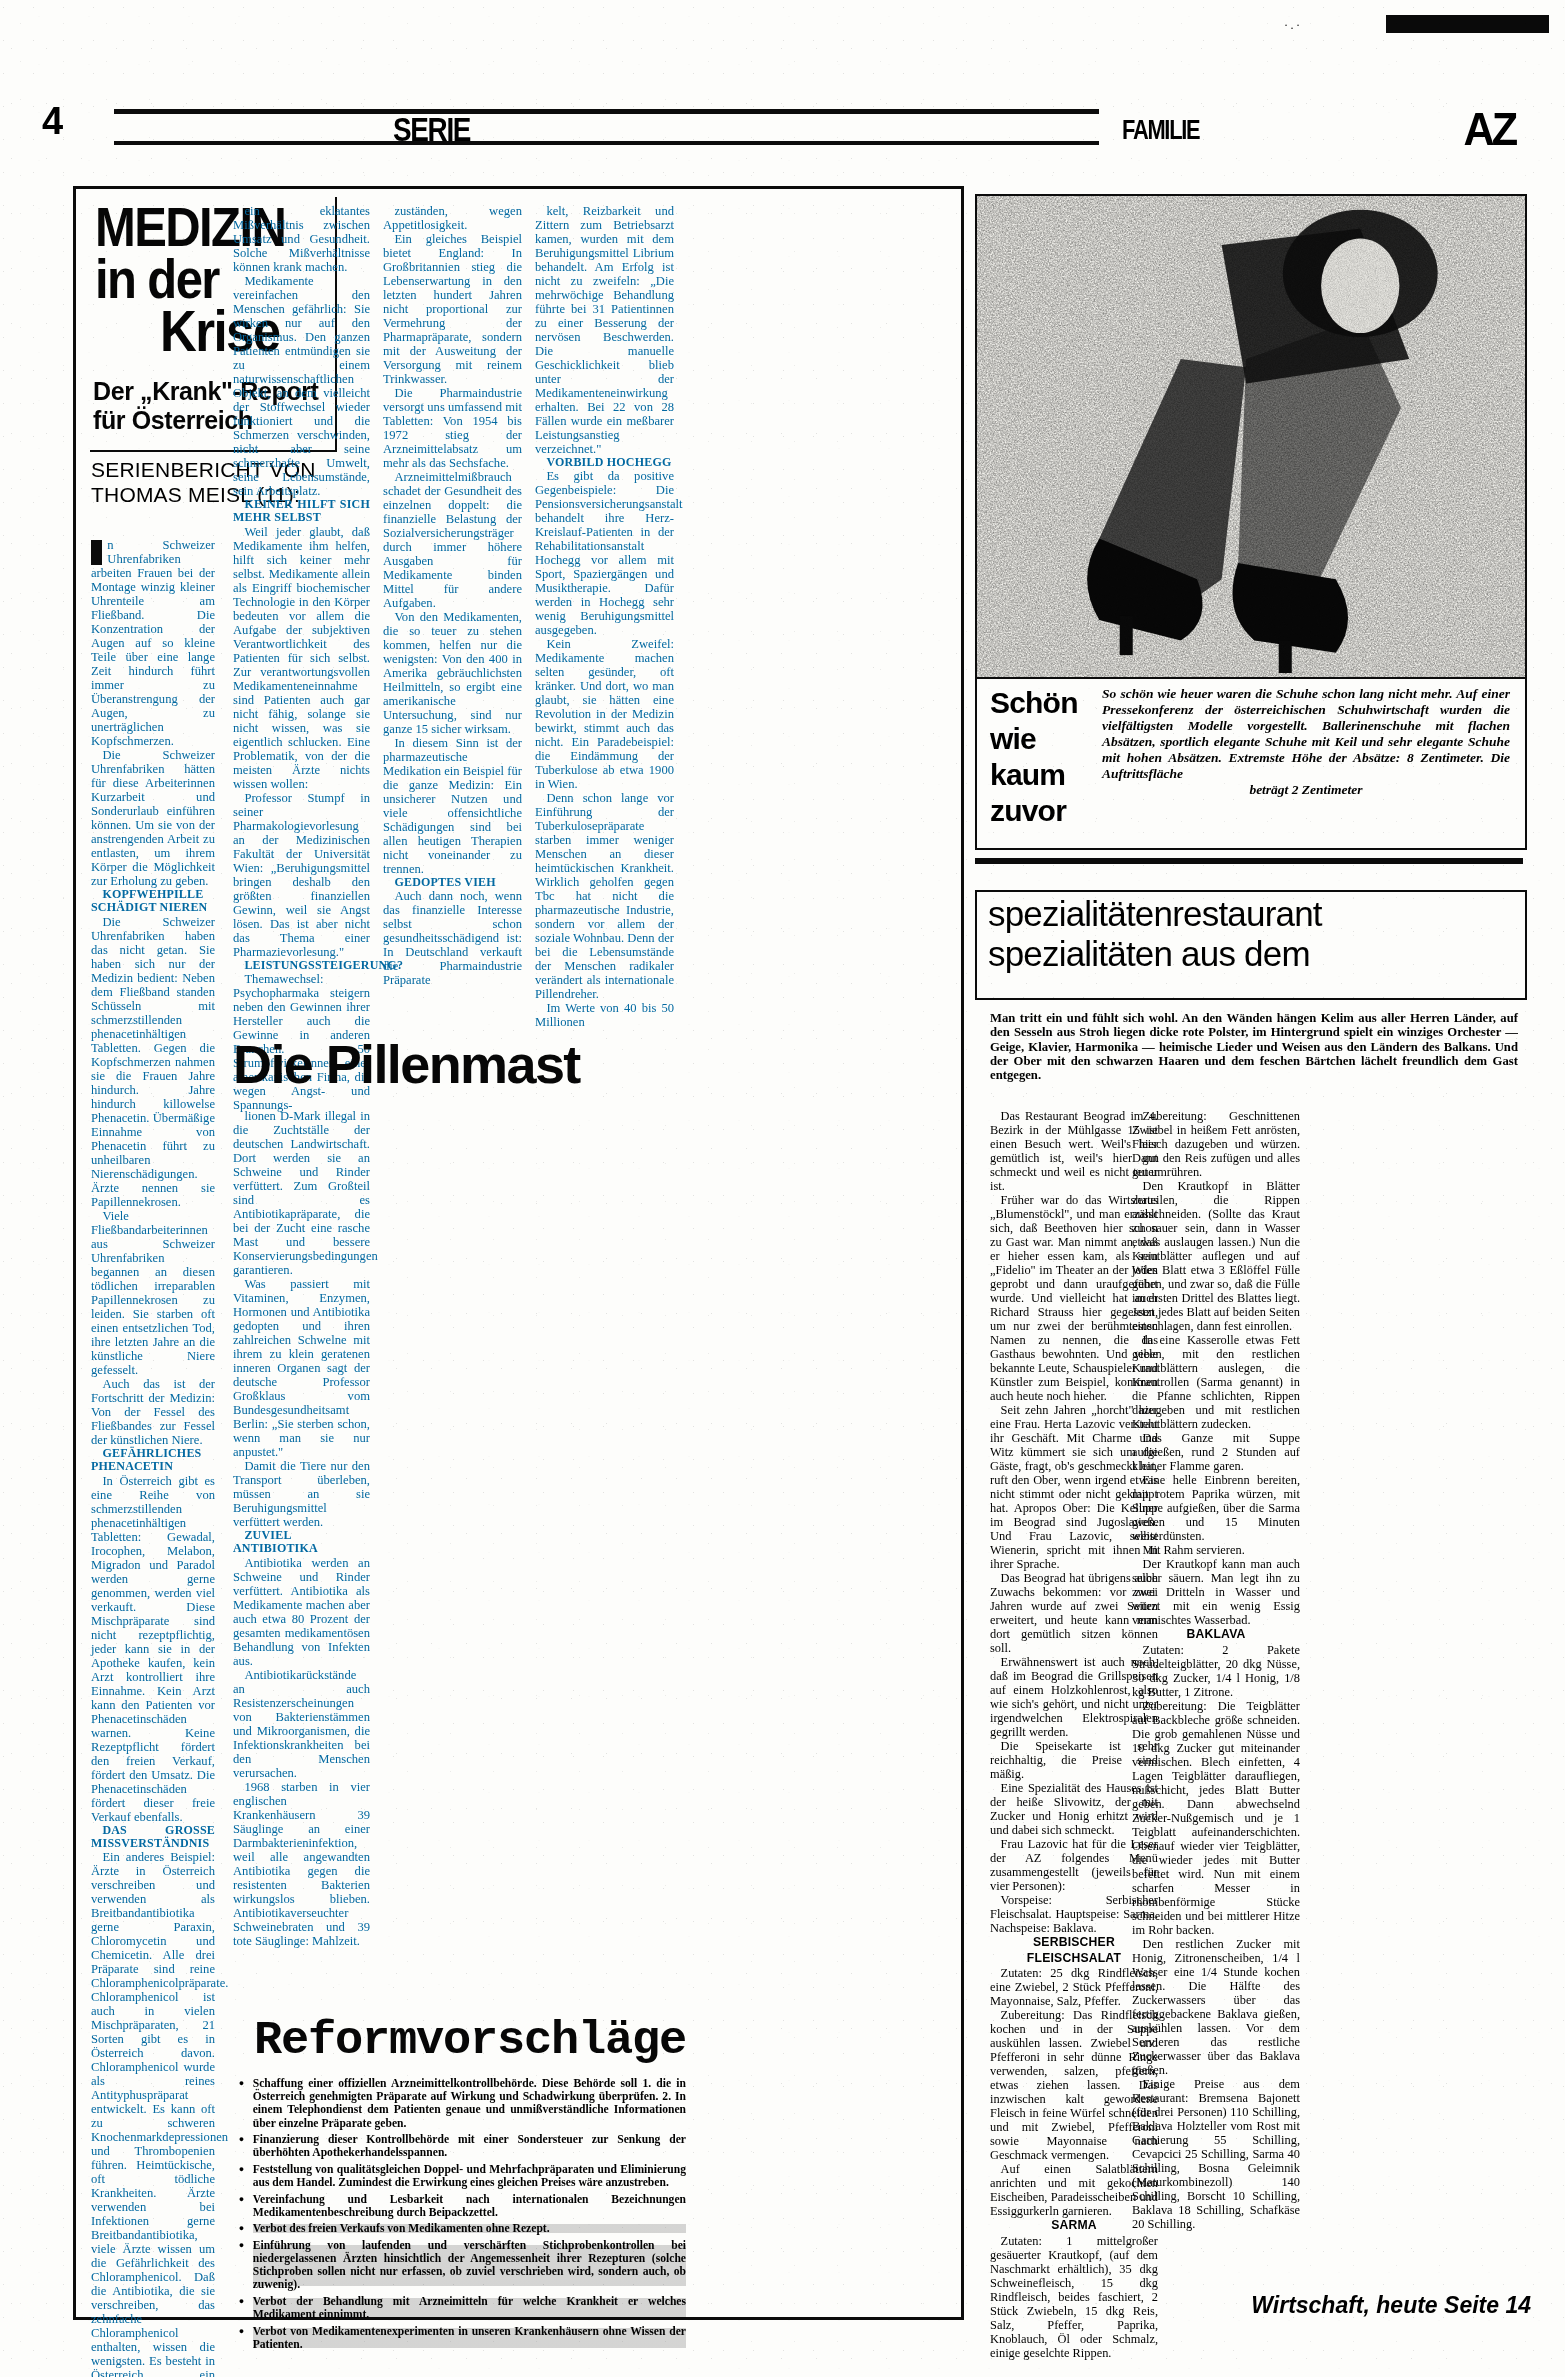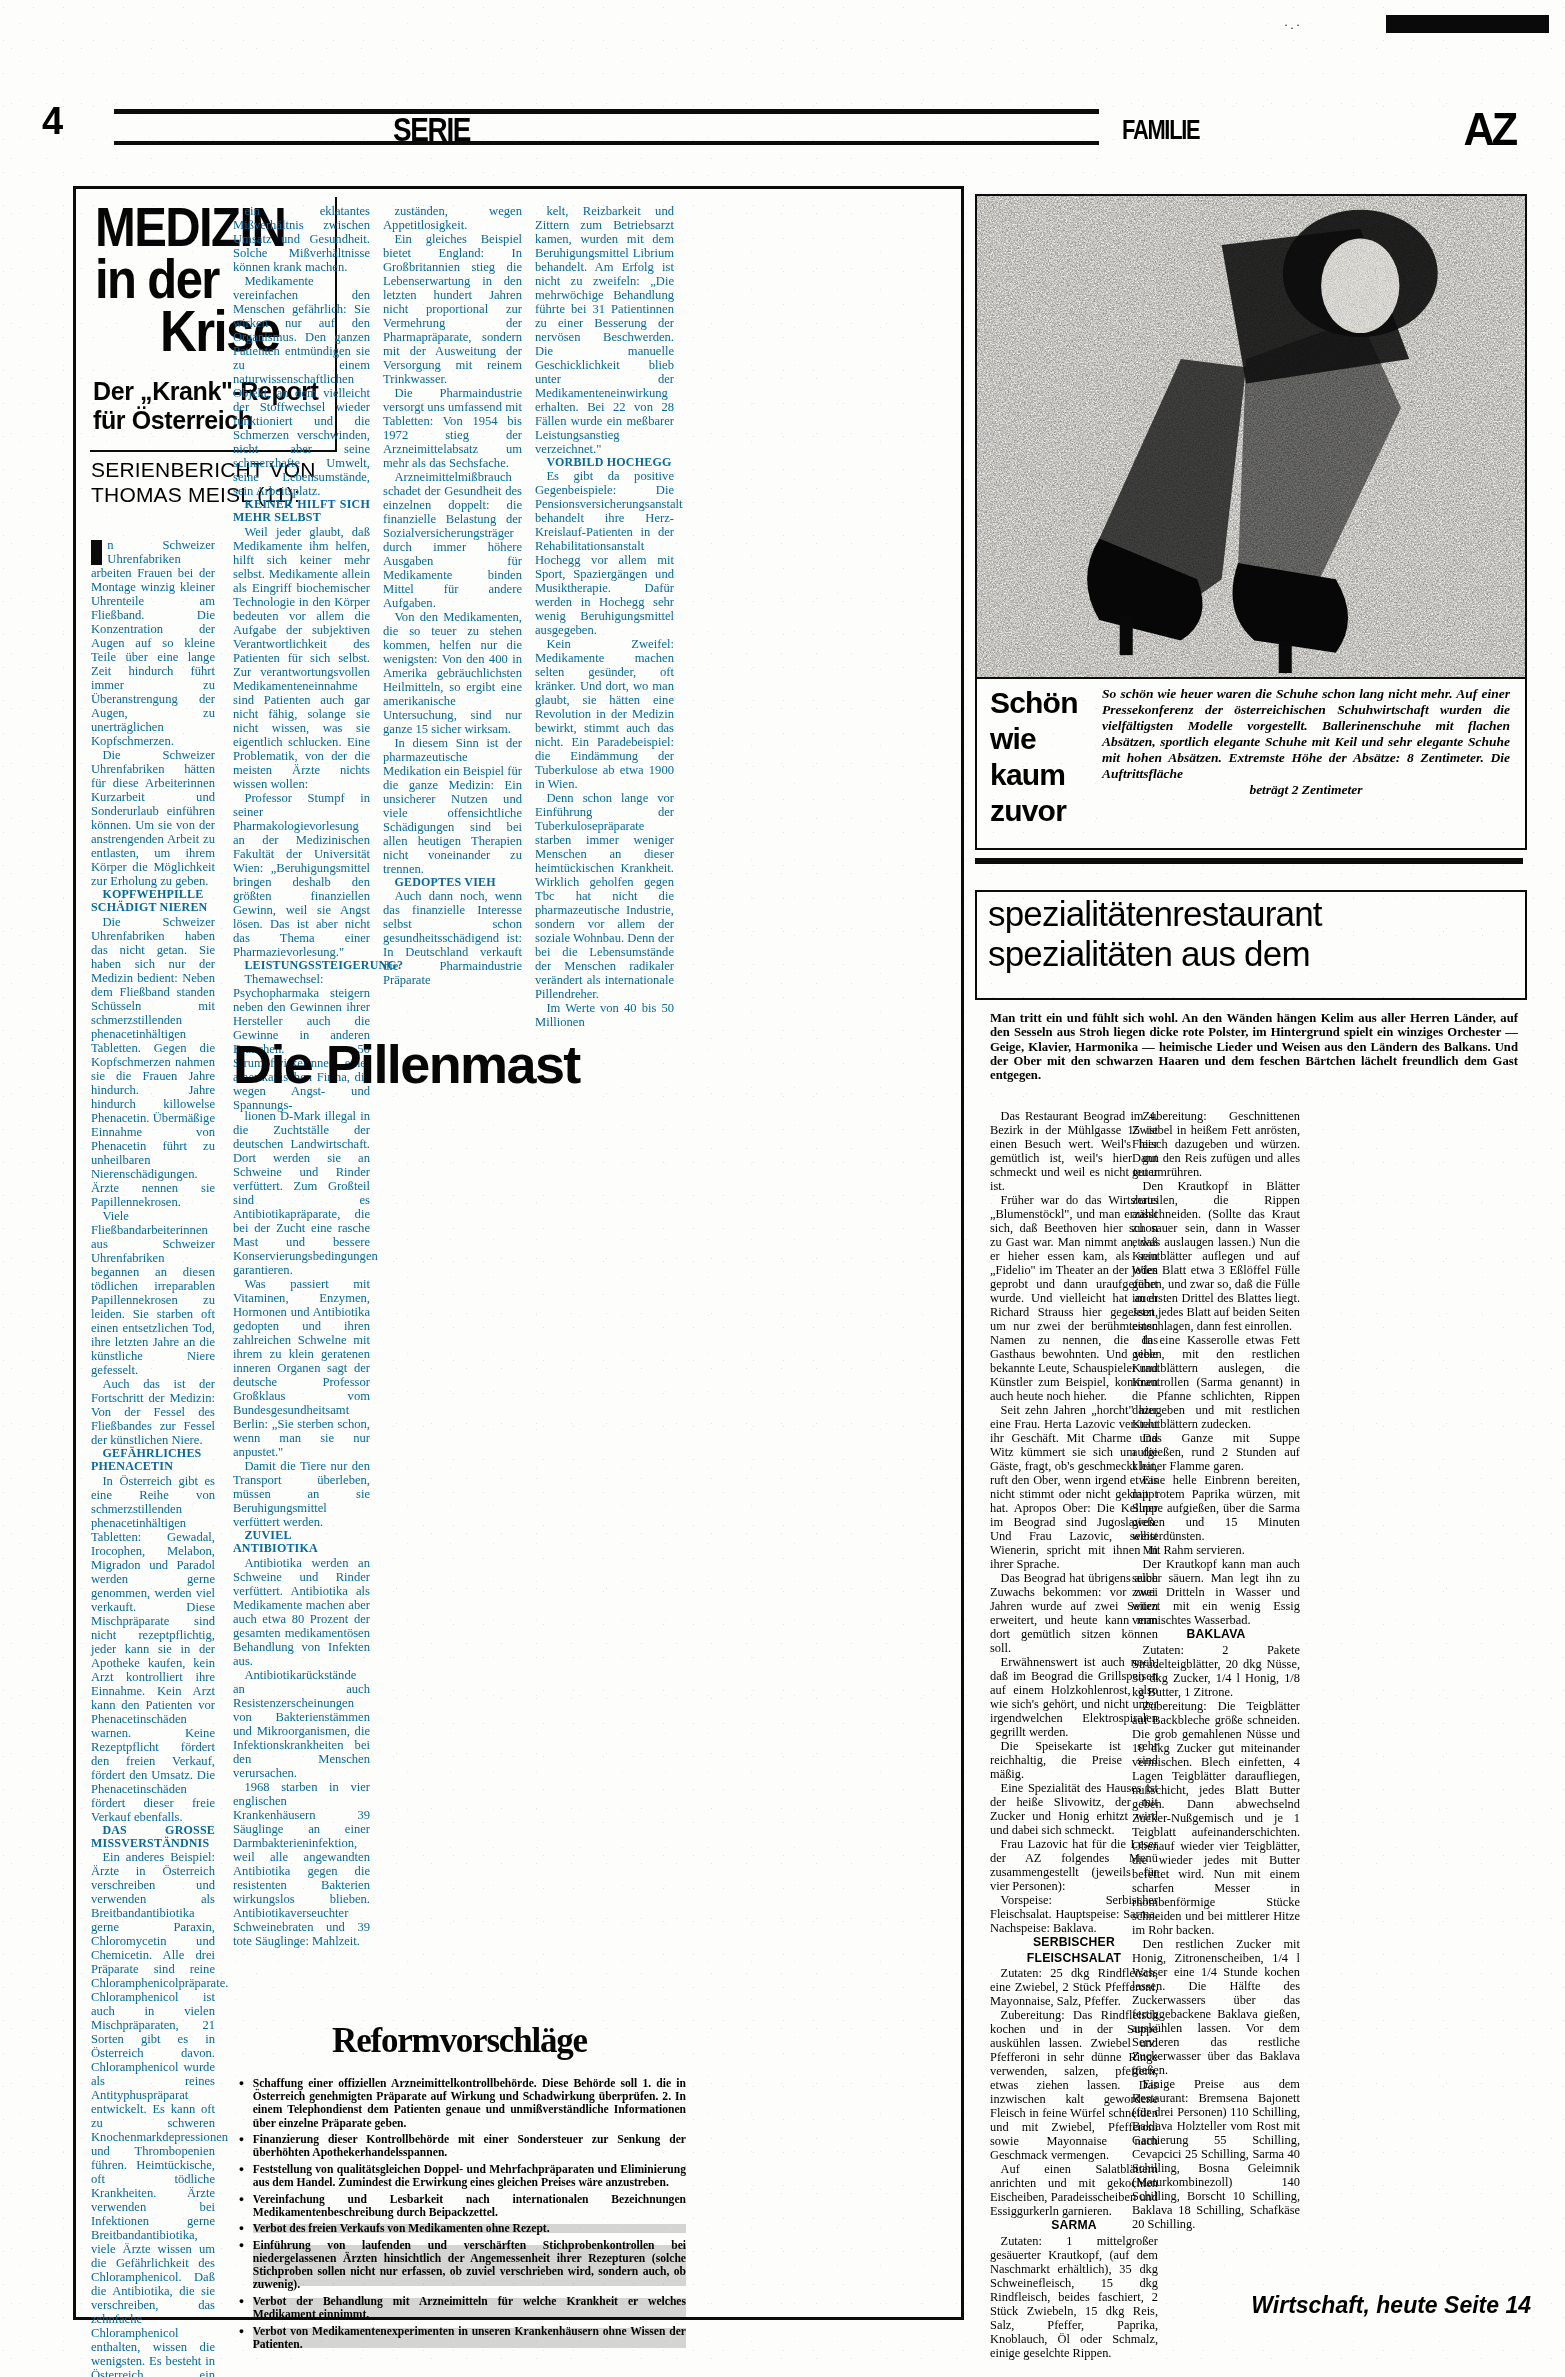--- a/index.html
+++ b/index.html
@@ -73,22 +73,22 @@
   .pillenmast{position:absolute;left:233px;top:1037px;width:453px;
     font-family:"Liberation Sans",sans-serif;font-weight:bold;font-size:54px;
     line-height:54px;letter-spacing:-1.6px;text-align:left;color:#070707;}
 
   #c5{left:233px;top:1109px;width:137px;height:913px;}
   #c6{left:383px;top:1109px;width:139px;height:913px;}
   #c7{left:535px;top:1109px;width:139px;height:913px;}
 
   
   .reform{position:absolute;left:233px;top:2020px;width:453px;
-    font-family:Liberation Serif, serif;font-weight:bold;font-size:35px;
-    line-height:41px;letter-spacing:-1.2px;text-align:center;color:#070707;}
+    font-family:Liberation Mono, monospace;font-weight:bold;font-size:47px;
+    line-height:41px;letter-spacing:-1.2px;text-align:right;color:#070707;}
   .reformlist{position:absolute;left:238px;top:2077px;width:448px;
     font-family:"Liberation Serif",serif;font-size:11.6px;line-height:13.2px;
     text-align:justify;font-weight:bold;}
   .reformlist li{margin:0 0 3.3px 0;}
   .reformlist ul{margin:0;padding-left:14.7px;list-style:none;}
   .reformlist li:before{content:"\25CF";position:absolute;margin-left:-14px;font-size:9px;}
   .hl{background:linear-gradient(transparent 12%, rgba(0,0,0,.16) 12%, rgba(0,0,0,.16) 88%, transparent 88%);}
 
   
   .photo-frame{position:absolute;left:975px;top:194px;width:548px;height:481px;

